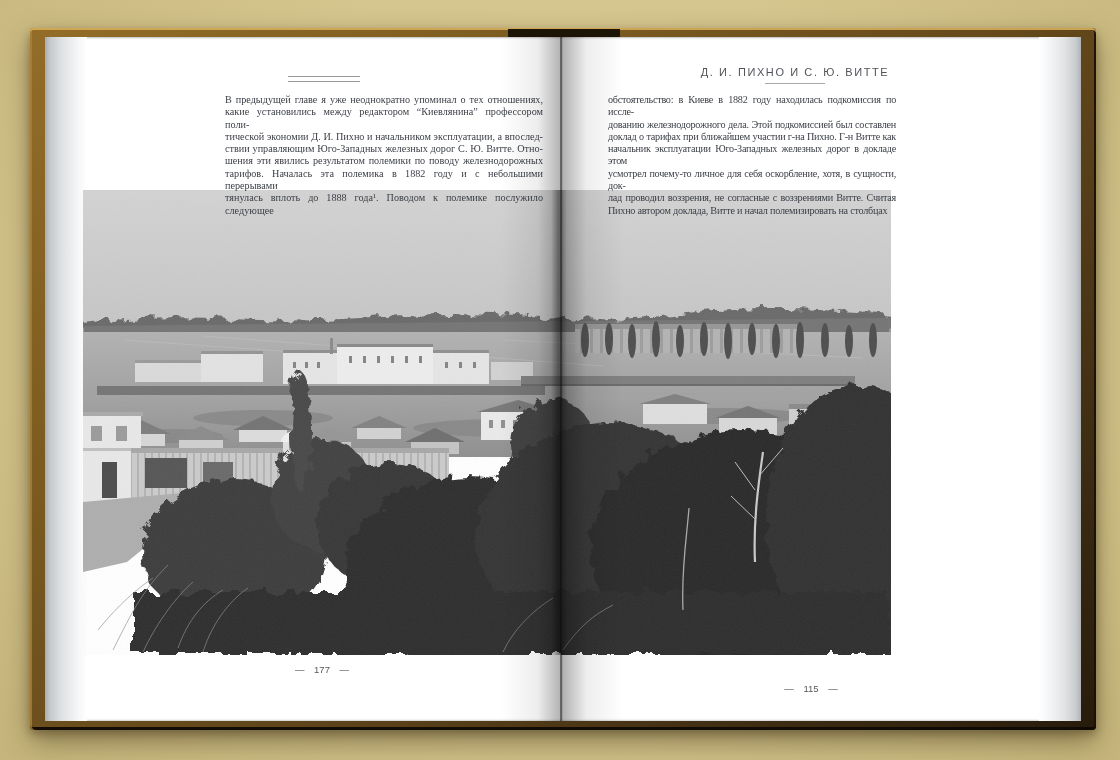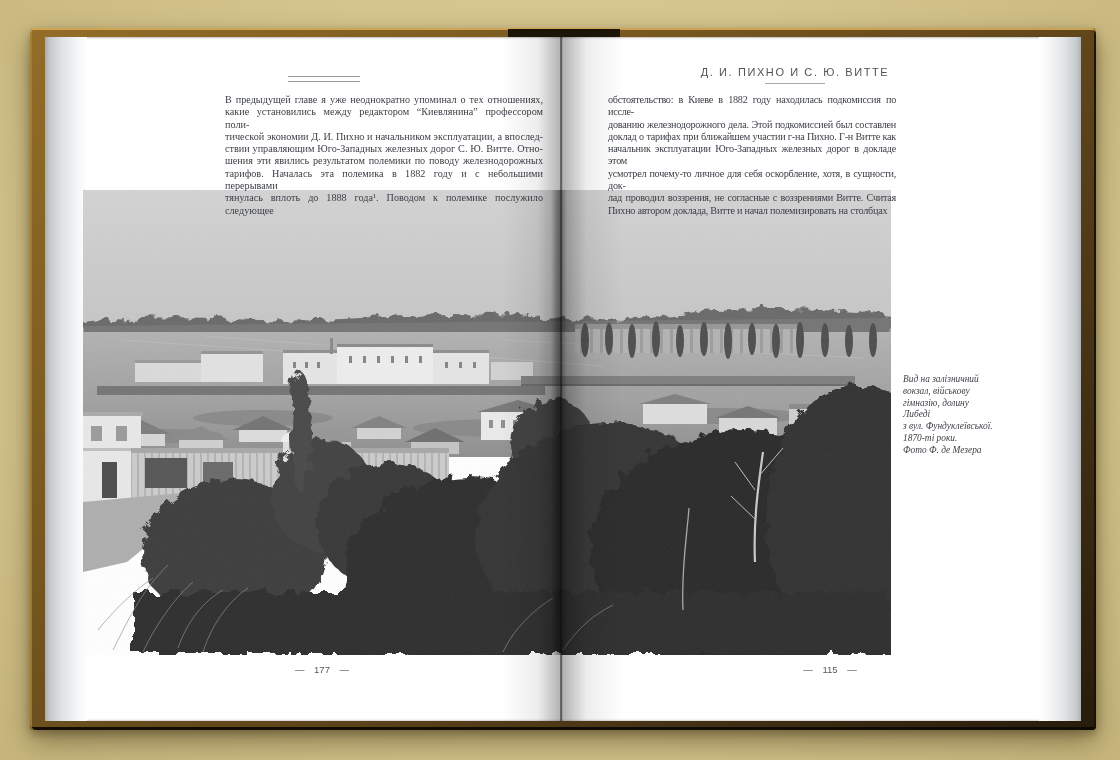--- a/index.html
+++ b/index.html
@@ -33,21 +33,21 @@
   .head-rule{position:absolute;left:765px;top:83px;width:60px;height:1px;background:#a7a9ab;z-index:5;}
   .body-col{position:absolute;top:94px;z-index:5;font-size:10.2px;line-height:12.3px;color:#3a3e45;}
   .col-left{left:225px;width:318px;}
   .col-right{left:608px;width:288px;letter-spacing:-0.25px;}
   .jline{text-align:justify;text-align-last:justify;white-space:normal;}
   .body-col .jline:last-child{text-align-last:left;}
   .caption{position:absolute;left:903px;top:374px;width:128px;z-index:5;
      font-style:italic;font-size:9.4px;line-height:11.8px;color:#3d4147;}
   .folio{position:absolute;top:664px;width:120px;text-align:center;z-index:5;
      font-family:"Liberation Sans",sans-serif;font-size:9.5px;color:#55585c;word-spacing:7px;}
-  .folio-left{left:262px;} .folio-right{left:770px;}
+  .folio-left{left:262px;} .folio-right{left:751px;margin-top:19px;}
   
   .photo{position:absolute;left:83px;top:190px;width:808px;height:465px;z-index:4;}
 </style>
 </head>
 <body>
 
 <div class="stage">
 
   <div class="cover"></div>
   <div class="spine-notch"></div>
@@ -75,29 +75,20 @@
   <div class="running-head">Д. И. ПИХНО И С. Ю. ВИТТЕ</div>
   <div class="head-rule"></div>
   <div class="body-col col-right">
       <div class="jline">обстоятельство: в Киеве в 1882 году находилась подкомиссия по иссле-</div>
       <div class="jline">дованию железнодорожного дела. Этой подкомиссией был составлен</div>
       <div class="jline">доклад о тарифах при ближайшем участии г-на Пихно. Г-н Витте как</div>
       <div class="jline">начальник эксплуатации Юго-Западных железных дорог в докладе этом</div>
       <div class="jline">усмотрел почему-то личное для себя оскорбление, хотя, в сущности, док-</div>
       <div class="jline">лад проводил воззрения, не согласные с воззрениями Витте. Считая</div>
       <div class="jline">Пихно автором доклада, Витте и начал полемизировать на столбцах</div>
-    </div>
-  <div class="caption">
-      <div class="cap-line">Вид на залізничний</div>
-      <div class="cap-line">вокзал, військову</div>
-      <div class="cap-line">гімназію, долину</div>
-      <div class="cap-line">Либеді</div>
-      <div class="cap-line">з вул. Фундуклеївської.</div>
-      <div class="cap-line">1870-ті роки.</div>
-      <div class="cap-line">Фото Ф. де Мезера</div>
     </div>
   <div class="folio folio-right">— 115 —</div>
 
   <svg class="photo" viewBox="0 0 808 465" preserveAspectRatio="none">
     <defs>
       <linearGradient id="sky" x1="0" y1="0" x2="0" y2="1">
         <stop offset="0" stop-color="#d3d3d3"></stop>
           <stop offset="1" stop-color="#c4c4c4"></stop>
       </linearGradient>
       <linearGradient id="field" x1="0" y1="0" x2="0" y2="1">

